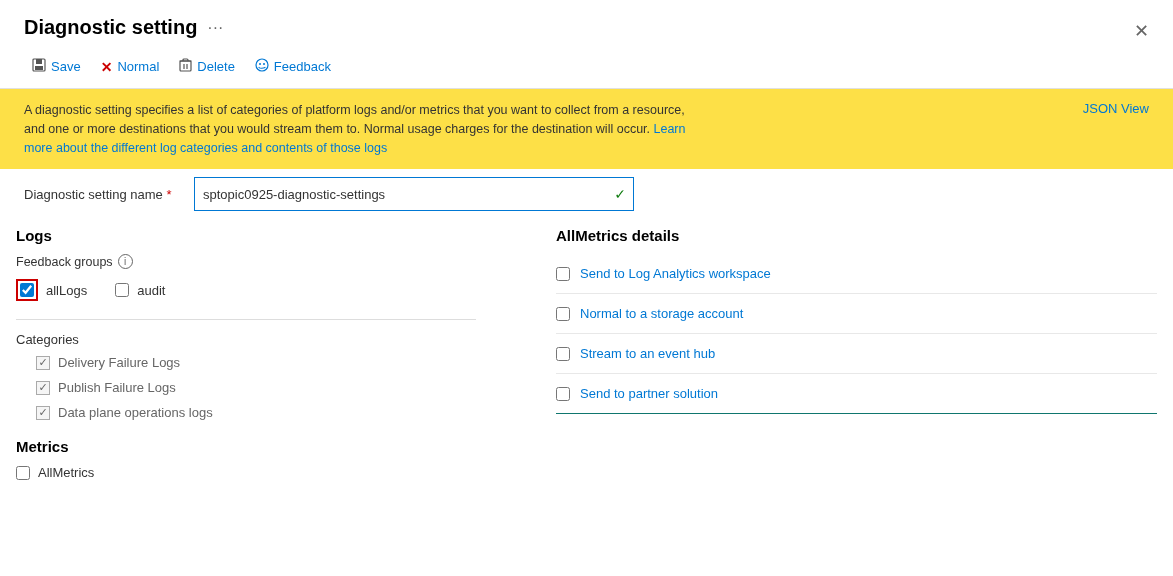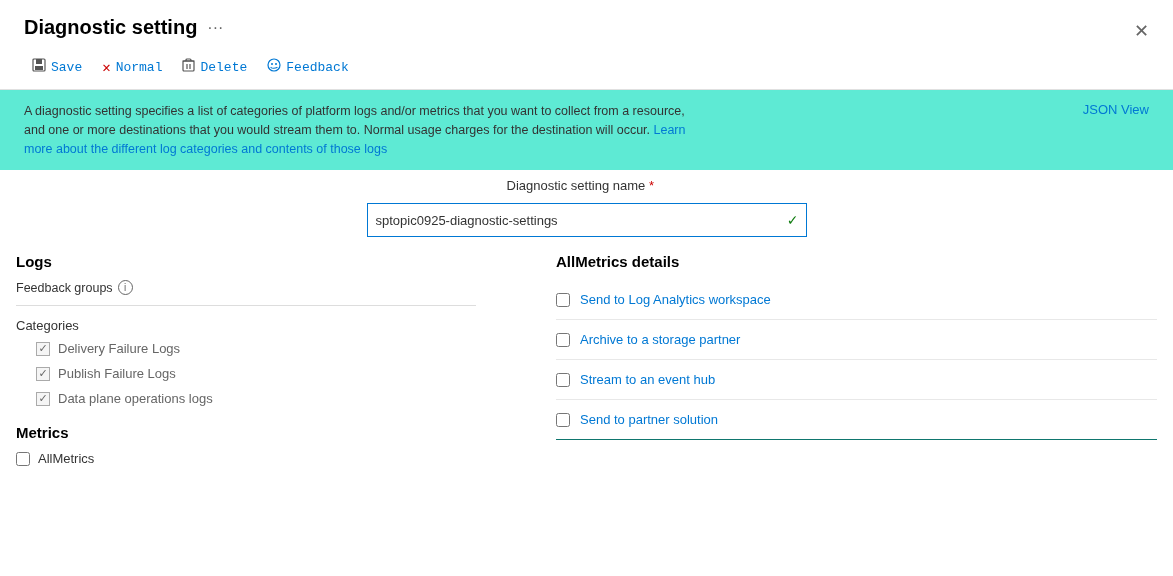--- a/index.html
+++ b/index.html
@@ -56,54 +56,53 @@
     .toolbar-btn {
       display: flex;
       align-items: center;
       gap: 5px;
       background: none;
       border: none;
       cursor: pointer;
       padding: 5px 8px;
       color: #0078d4;
       font-size: 13px;
-      font-family: Liberation Mono, monospace;
+      font-family: Liberation Sans, sans-serif;
     }
     .toolbar-btn .icon { font-size: 14px; color: #555; }
     .toolbar-btn.save .icon { color: #555; }
     .toolbar-btn.discard .icon { color: #c00; }
     .toolbar-btn.delete .icon { color: #555; }
     .toolbar-btn.feedback .icon { color: #0078d4; }
     .info-section {
       display: flex;
       justify-content: space-between;
       align-items: flex-start;
       padding: 12px 24px;
-      background: #5eead4;
+      background: #fde047;
     }
     .info-text {
       font-size: 12.5px;
       color: #333;
       max-width: 820px;
       line-height: 1.5;
     }
     .info-text a { color: #0078d4; text-decoration: none; }
     .json-view-link {
       color: #0078d4;
       text-decoration: none;
       font-size: 13px;
       white-space: nowrap;
       margin-left: 20px;
     }
     .setting-name-row {
       display: flex;
       align-items: center;
       padding: 8px 24px 16px 24px;
       gap: 10px;
-      flex-direction: column;
     }
     .setting-name-label {
       font-size: 13px;
       color: #333;
       white-space: nowrap;
       min-width: 160px;
     }
     .required { color: #c00; }
     .setting-name-input-wrap {
       position: relative;
@@ -315,20 +314,32 @@
   <div class="main-content">
 
     <div class="left-panel">
       <div class="section-title">Logs</div>
 
       <div class="category-groups-label">
         <span>Feedback groups</span>
         <span class="info-icon">i</span>
       </div>
 
+      <div style="display:flex; align-items:center; gap:28px; margin-bottom:10px;">
+        <div class="checkbox-row">
+          <div class="alllogs-checkbox-wrap">
+            <input type="checkbox" id="allLogs" checked="" style="">
+          </div>
+          <label for="allLogs">allLogs</label>
+        </div>
+        <div class="checkbox-row">
+          <input type="checkbox" id="audit" style="">
+          <label for="audit">audit</label>
+        </div>
+      </div>
 
       <div style="border-bottom:1px solid #ddd; margin-bottom:10px; width:460px;"></div>
 
       <div class="categories-label">Categories</div>
 
       <div class="sub-checkbox-row">
         <div class="sub-checkbox">
           <span class="sub-check-icon">✓</span>
         </div>
         <label>Delivery Failure Logs</label>
@@ -360,21 +371,21 @@
     <div class="right-panel">
       <div class="section-title">AllMetrics details</div>
 
       <div class="destination-item">
         <input type="checkbox" class="dest-checkbox" id="logAnalytics" style="">
         <label for="logAnalytics">Send to Log Analytics workspace</label>
       </div>
 
       <div class="destination-item">
         <input type="checkbox" class="dest-checkbox" id="storageAccount" style="">
-        <label for="storageAccount">Archive to a storage partner</label>
+        <label for="storageAccount">Normal to a storage account</label>
       </div>
 
       <div class="destination-item">
         <input type="checkbox" class="dest-checkbox" id="eventHub" style="">
         <label for="eventHub">Stream to an event hub</label>
       </div>
 
       <div class="destination-item">
         <input type="checkbox" class="dest-checkbox" id="partnerSolution" style="">
         <label for="partnerSolution">Send to partner solution</label>

